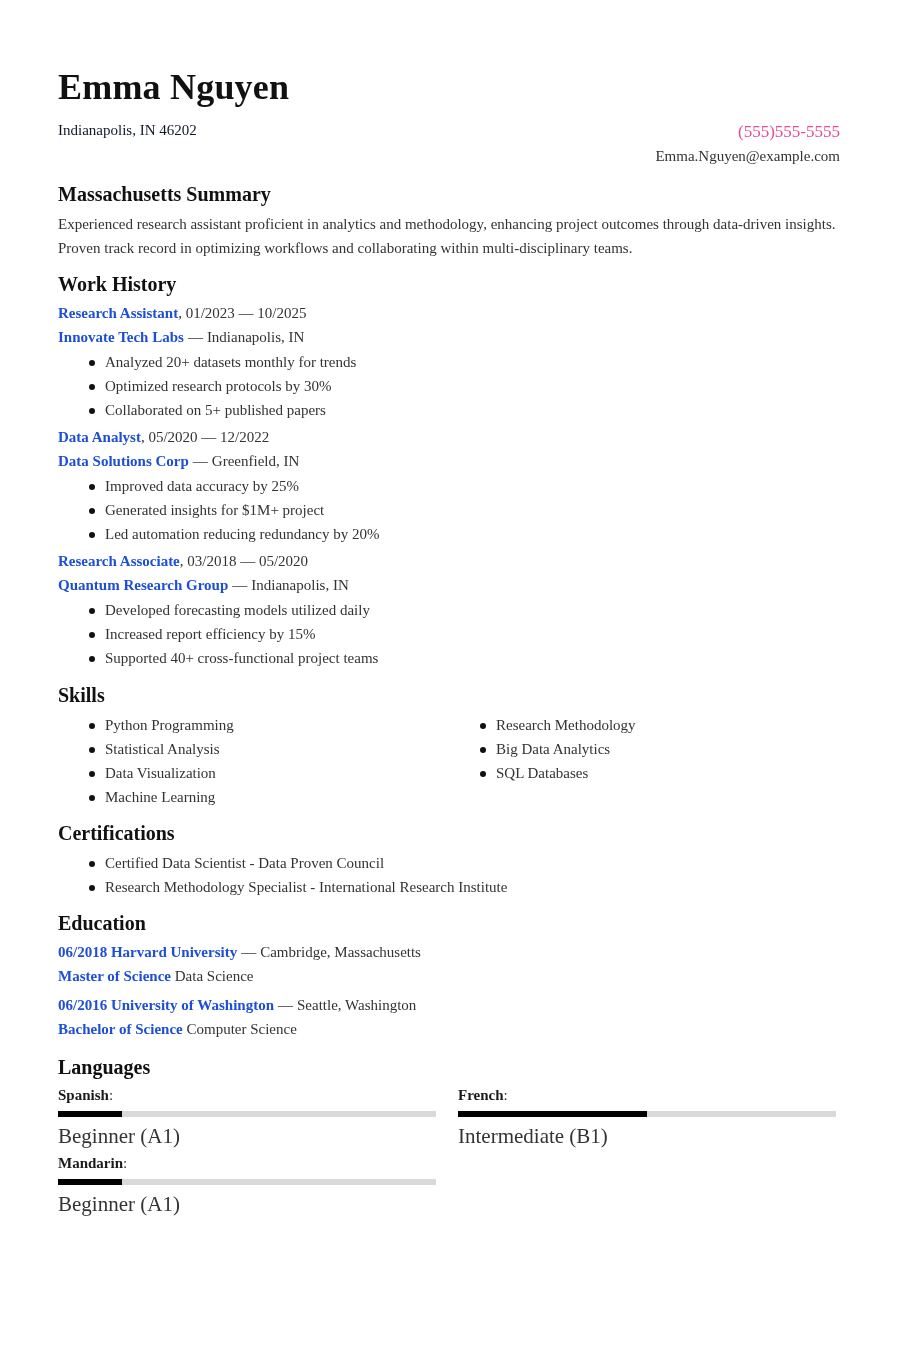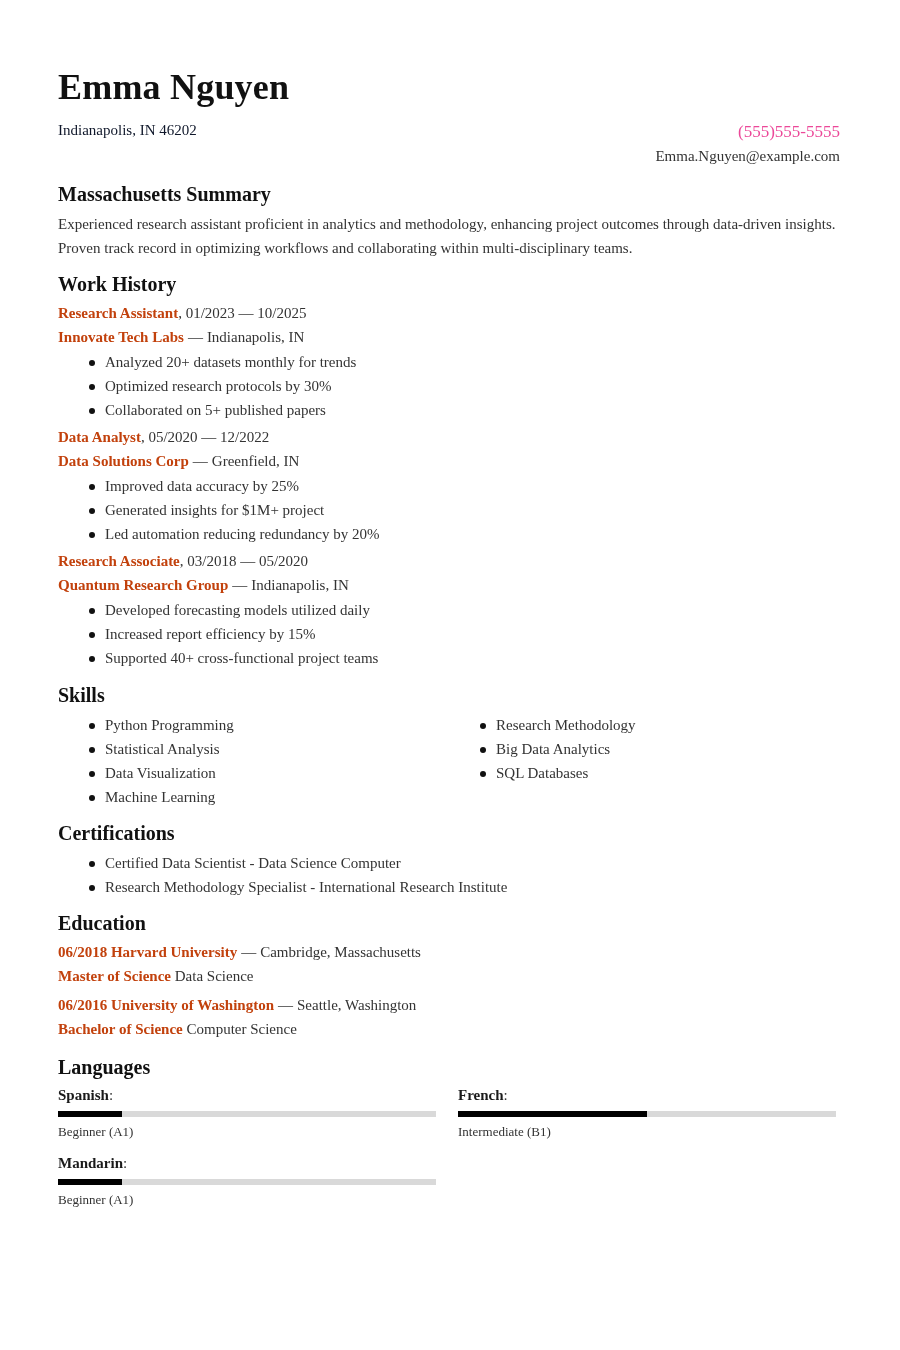--- a/index.html
+++ b/index.html
@@ -18,36 +18,36 @@
   .email { position: absolute; right: 0; top: 148px; font-size: 15px; color: #333; text-align: right; }
 
   .section-title {
     position: absolute; left: 0; font-size: 20px; font-weight: bold; color: #111111;
   }
   .summary {
     position: absolute; left: 0; top: 212px; width: 782px;
     font-size: 15px; line-height: 24px; color: #333;
   }
   .line { position: absolute; left: 0; font-size: 15px; color: #333; white-space: nowrap; }
-  .line b { color: #c2410c; }
+  .line b { color: #1d4ed8; }
   .dash { display: inline-block; margin: 0 4px; }
   ul.bullets { position: absolute; left: 0; margin: 0; padding: 0; list-style: none; }
   ul.bullets li {
     position: relative; padding-left: 47px; font-size: 15px; line-height: 24px; color: #333; white-space: nowrap;
   }
   ul.bullets li::before {
     content: ""; position: absolute; left: 31px; top: 10px;
     width: 6px; height: 6px; border-radius: 50%; background: #111;
   }
   .skills-col { width: 390px; }
   .lang-label { position: absolute; font-size: 15px; color: #333; }
   .lang-label b { color: #1a1a1a; }
   .lang-bar { position: absolute; height: 6px; background: #d9d9d9; width: 378px; }
   .lang-fill { height: 100%; background: #000000; }
-  .lang-level { position: absolute; font-size: 13px; color: #333; }
+  .lang-level { position: absolute; font-size: 21px; color: #333; }
 </style>
 </head>
 <body>
 
 <div class="page">
   <div class="name">Emma Nguyen</div>
   <div class="address">Indianapolis, IN 46202</div>
   <div class="phone">(555)555-5555</div>
   <div class="email">Emma.Nguyen@example.com</div>
 
@@ -100,21 +100,21 @@
     <li>Machine Learning</li>
   </ul>
   <ul class="bullets skills-col" style="top:713px; left:391px">
     <li>Research Methodology</li>
     <li>Big Data Analytics</li>
     <li>SQL Databases</li>
   </ul>
 
   <div class="section-title" style="top:822px">Certifications</div>
   <ul class="bullets" style="top:851px">
-    <li>Certified Data Scientist - Data Science Computer</li>
+    <li>Certified Data Scientist - Data Proven Council</li>
     <li>Research Methodology Specialist - International Research Institute</li>
   </ul>
 
   <div class="section-title" style="top:912px">Education</div>
   <div class="line" style="top:944px">
     <b>06/2018 Harvard University</b><span class="dash">—</span><span>Cambridge, Massachusetts</span>
   </div>
   <div class="line" style="top:968px">
     <b>Master of Science</b> <span>Data Science</span>
   </div>

